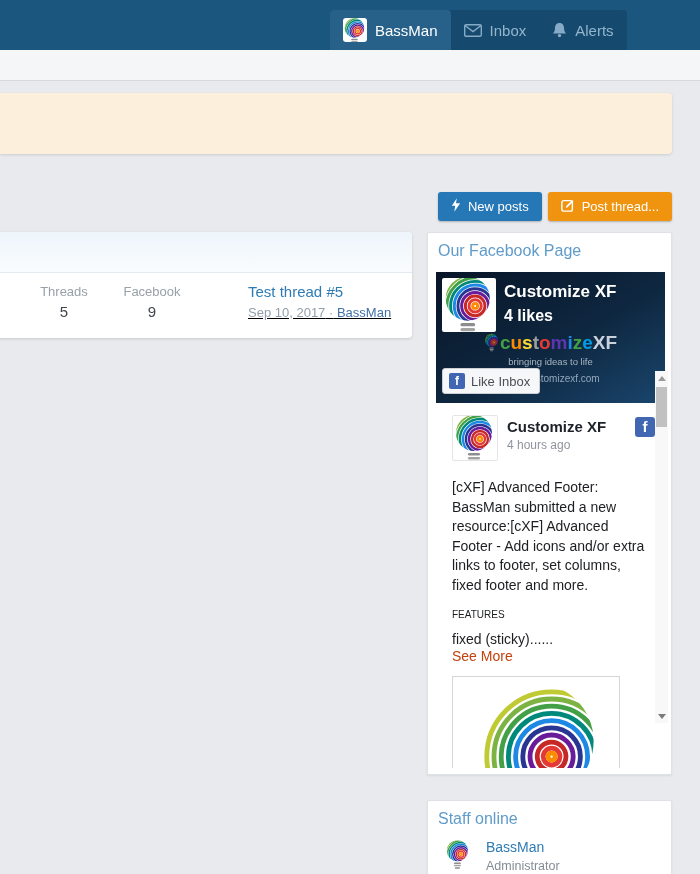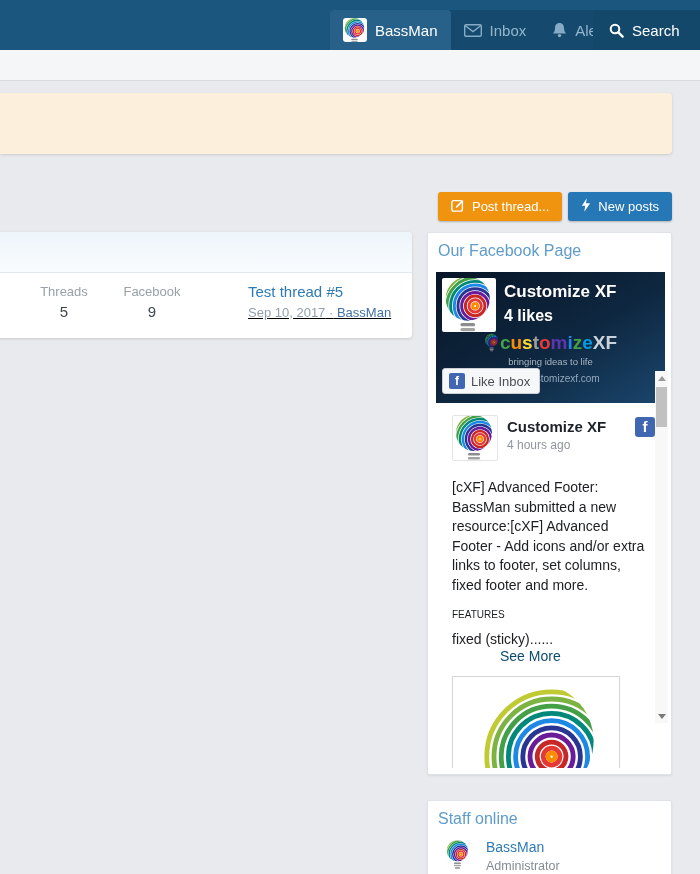--- a/index.html
+++ b/index.html
@@ -75,21 +75,21 @@
   .fb-post-head{position:relative;display:flex;gap:9px;}
   .fb-post-avatar{width:44px;height:44px;border:1px solid #e5e5e5;border-radius:2px;background:#fff;
                   display:flex;align-items:center;justify-content:center;overflow:hidden;flex:0 0 auto;}
   .fb-post-avatar svg{width:36px;height:47px;margin-top:8px;}
   .fb-post-author{font-size:15px;font-weight:bold;color:#1d2129;margin-top:3px;cursor:pointer;}
   .fb-post-time{font-size:12px;color:#90949c;margin-top:3px;}
   .fb-f-corner{position:absolute;right:-14px;top:2px;width:20px;height:20px;font-size:15px;line-height:20px;border-radius:3px;}
   .fb-post-body{margin-top:17px;font-size:14px;line-height:19.5px;color:#1c1e21;width:198px;}
   .fb-features{margin-top:14px;font-size:10px;color:#1c1e21;}
   .fb-sticky{margin-top:11px;font-size:14px;color:#1c1e21;}
-  .fb-see-more{font-size:14px;color:#0c4a6e;margin-top:1px;cursor:pointer;margin-left:48px;}
+  .fb-see-more{font-size:14px;color:#c2410c;margin-top:1px;cursor:pointer;}
   .fb-post-img{margin-top:12px;width:166px;height:120px;border:1px solid #d6d6d6;display:flex;justify-content:center;overflow:hidden;background:#fff;}
   .fb-post-img svg{width:132px;height:132px;margin-top:4px;}
 
   .fb-scrollbar{position:absolute;right:3px;top:138px;width:13px;height:352px;background:#f8f8f8;}
   .sb-arrow{position:absolute;left:0;width:13px;height:14px;display:flex;align-items:center;justify-content:center;cursor:pointer;}
   .sb-up{top:0;}
   .sb-down{bottom:0;}
   .tri-up{width:0;height:0;border-left:4px solid transparent;border-right:4px solid transparent;border-bottom:5px solid #9a9a9a;}
   .tri-down{width:0;height:0;border-left:4px solid transparent;border-right:4px solid transparent;border-top:5px solid #7a7a7a;}
   .sb-thumb{position:absolute;left:1px;top:16px;width:11px;height:40px;background:#c1c1c1;cursor:pointer;}
@@ -150,48 +150,39 @@
       <div class="nav-tab">
         <span class="nav-icon">
             <svg width="15" height="16" viewBox="0 0 15 16">
               <path d="M7.5 1 C4.5 1 3 3.3 3 6 C3 9.5 1.5 10.6 1 11.4 L14 11.4 C13.5 10.6 12 9.5 12 6 C12 3.3 10.5 1 7.5 1 Z" fill="#86abc6"></path>
               <circle cx="7.5" cy="13.6" r="1.7" fill="#86abc6"></circle>
             </svg>
           </span>
         <span class="dim">Alerts</span>
       </div>
     </div>
-    <div class="search-tab">
-      <span class="nav-icon">
-          <svg width="15" height="15" viewBox="0 0 15 15">
-            <circle cx="6" cy="6" r="4.3" fill="none" stroke="#ffffff" stroke-width="2"></circle>
-            <line x1="9.3" y1="9.3" x2="13.6" y2="13.6" stroke="#ffffff" stroke-width="2.4" stroke-linecap="round"></line>
-          </svg>
-        </span>
-      <span>Search</span>
-    </div>
   </div>
 
   <div class="subnav"></div>
 
   <div class="notice"></div>
 
   <div class="btn-row">
+    <div class="btn btn-blue">
+      <span><svg width="10" height="14" viewBox="0 0 12 16">
+            <path d="M7 0 L1 9 L5 9 L4 16 L11 6 L6 6 Z" fill="#ffffff"></path>
+          </svg></span>
+      <span>New posts</span>
+    </div>
     <div class="btn btn-orange">
       <span><svg width="14" height="14" viewBox="0 0 16 16">
             <rect x="1" y="3" width="12" height="12" rx="2.2" fill="none" stroke="#ffffff" stroke-width="1.6"></rect>
             <path d="M5.5 11.5 L6 9 L12.8 2.2 L14.3 3.7 L7.6 10.5 Z" fill="#ffffff"></path>
           </svg></span>
       <span>Post thread...</span>
-    </div>
-    <div class="btn btn-blue">
-      <span><svg width="10" height="14" viewBox="0 0 12 16">
-            <path d="M7 0 L1 9 L5 9 L4 16 L11 6 L6 6 Z" fill="#ffffff"></path>
-          </svg></span>
-      <span>New posts</span>
     </div>
   </div>
 
   <div class="stats-card">
     <div class="stats-head"></div>
     <div class="stats-body">
       <div class="stat-cell">
         <div class="stat-label">Threads</div>
         <div class="stat-value">5</div>
       </div>

